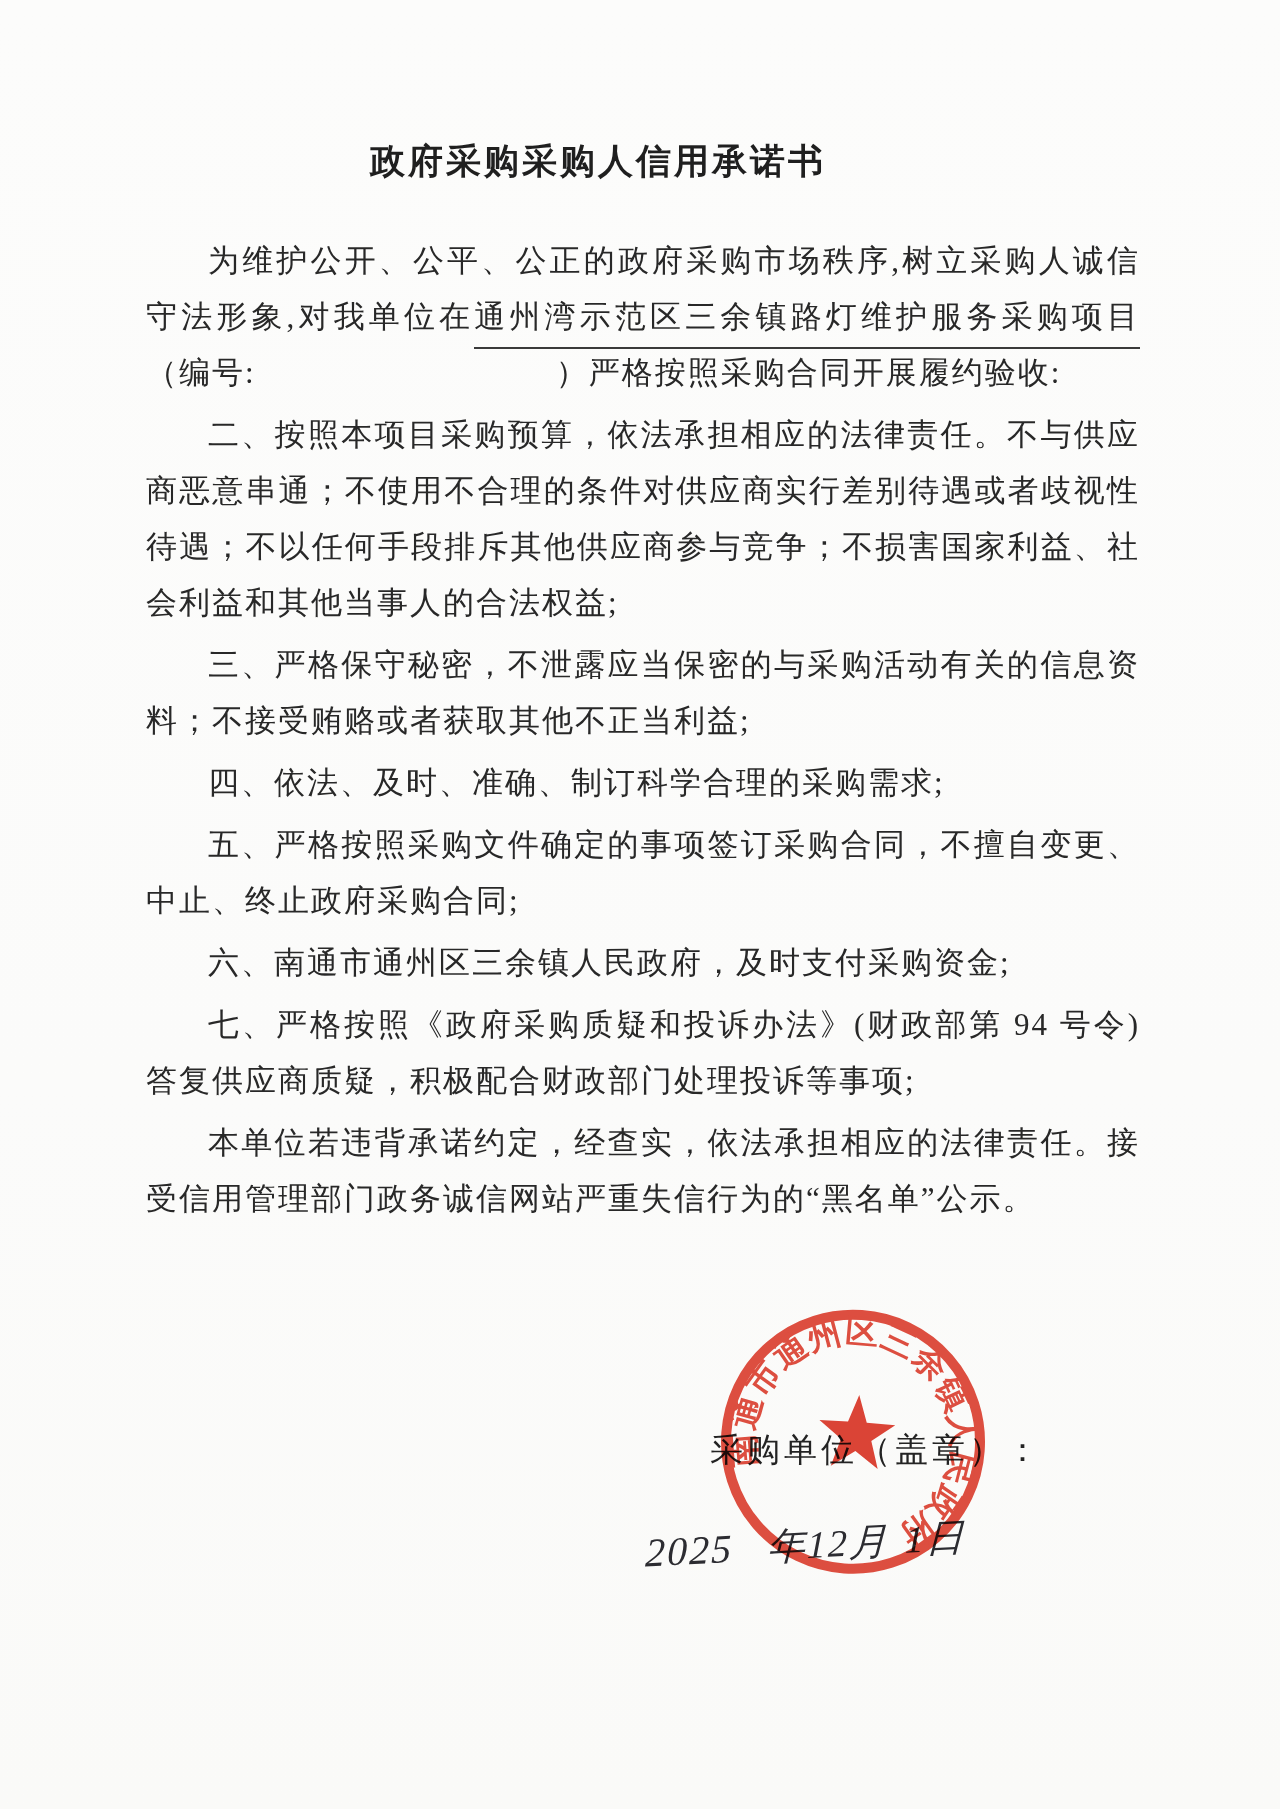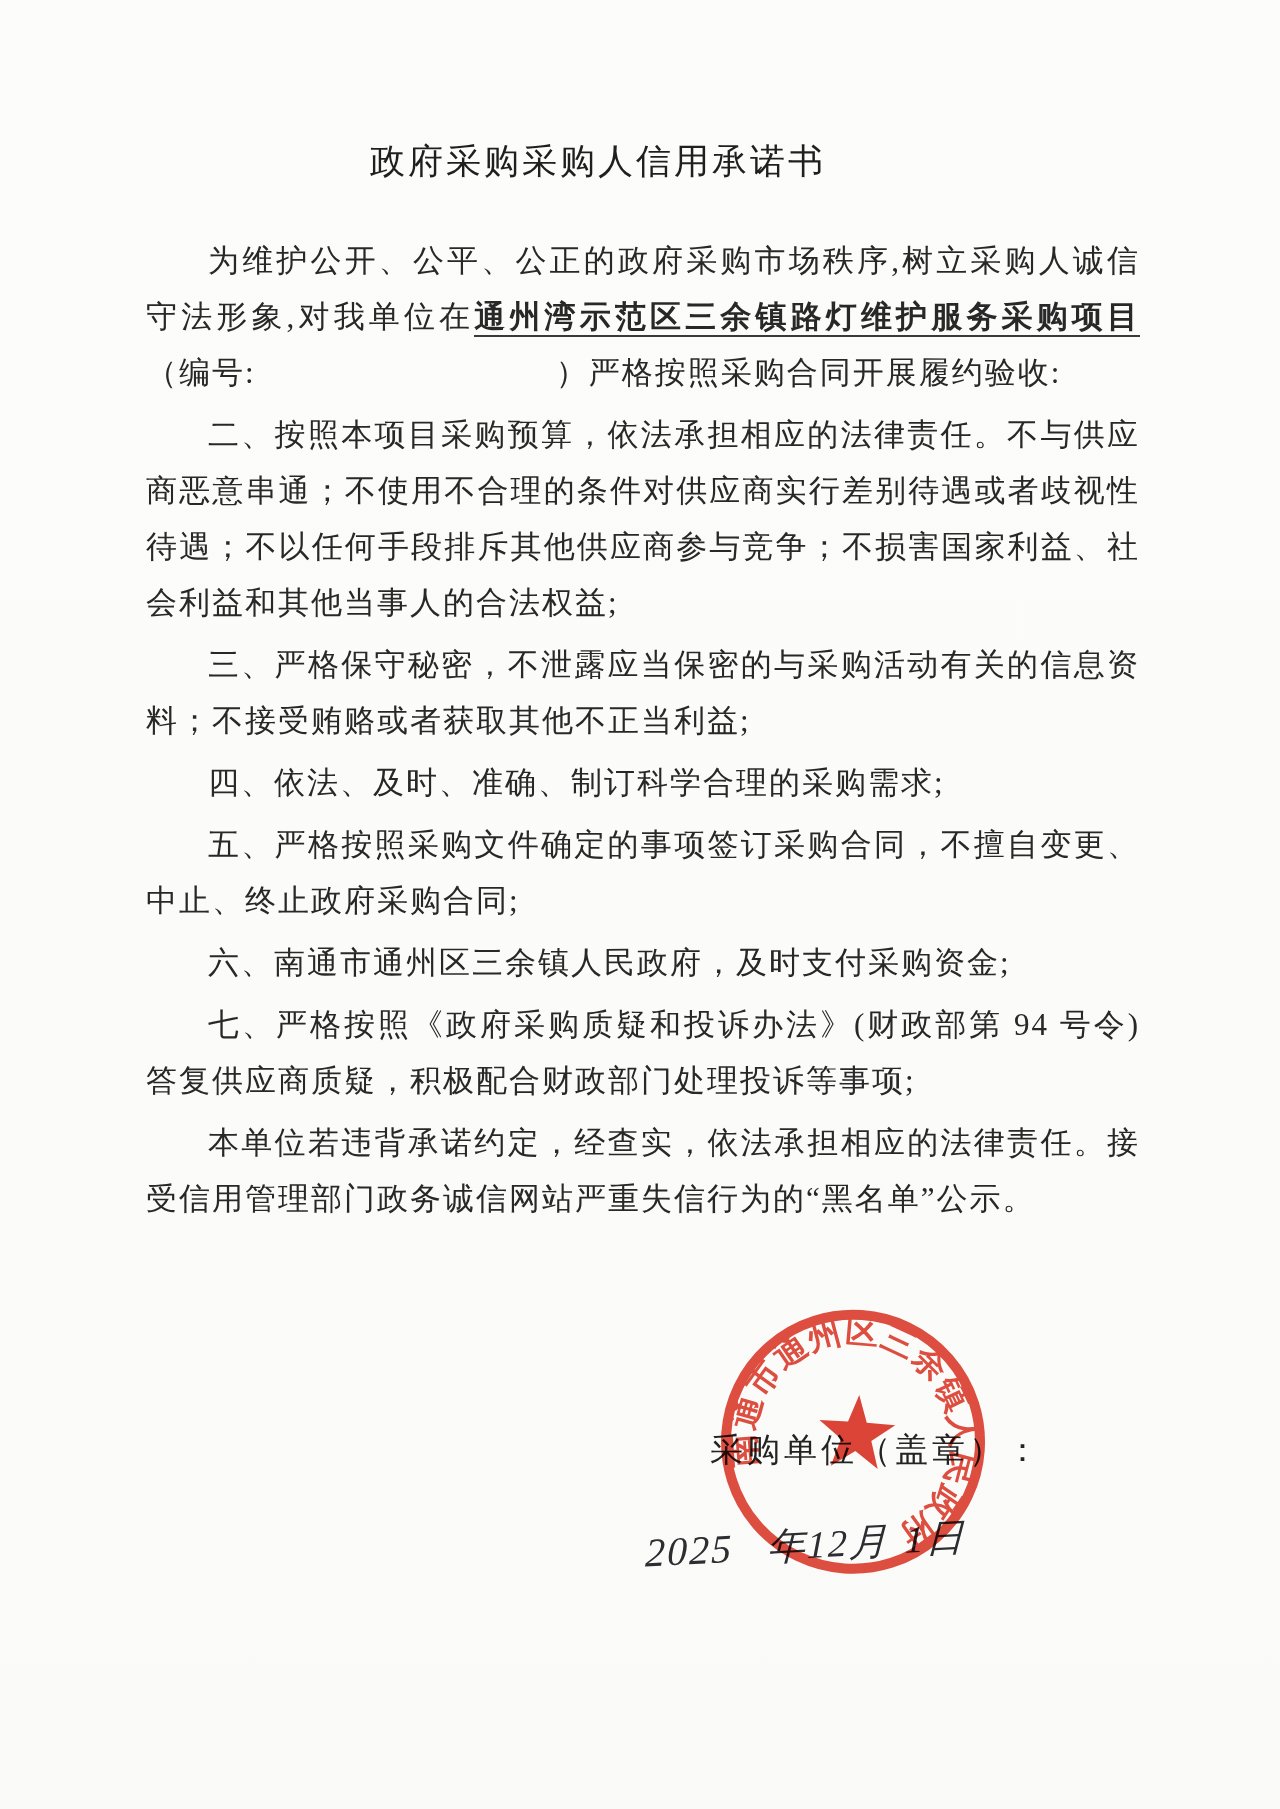--- a/index.html
+++ b/index.html
@@ -10,31 +10,31 @@
     color:#282828;
     position:relative;
     overflow:hidden;
   }
   .page{position:absolute;inset:0;background:linear-gradient(180deg,#fcfcfb 0%,#fbfbfa 60%,#fafaf8 100%);}
   .content{
     position:absolute;left:146px;top:138px;width:994px;
   }
   .doc-title{
     font-family:"Liberation Sans","DejaVu Sans",sans-serif;
-    font-size:35px;font-weight:400;letter-spacing:3px;
+    font-size:35px;font-weight:700;letter-spacing:3px;
     text-align:center;margin:0 0 48px 0;color:#1f1f1f;
     transform:translateX(-45px);
   }
   .para{
     font-size:31px;line-height:56px;letter-spacing:2px;
     text-align:justify;text-justify:inter-ideograph;
     text-indent:2em;margin:0 0 6px 0;
   }
   .underline{
-    border-bottom:2px solid #3a3a3a;padding-bottom:1px;font-weight:bold;
+    border-bottom:2px solid #3a3a3a;padding-bottom:13px;
   }
   .blank-gap{
     display:inline-block;width:300px;height:1px;
   }
   .signature-row{
     position:absolute;left:710px;top:1428px;
     font-size:33px;letter-spacing:4px;color:#232323;
     white-space:nowrap;
   }
   .date-row{

